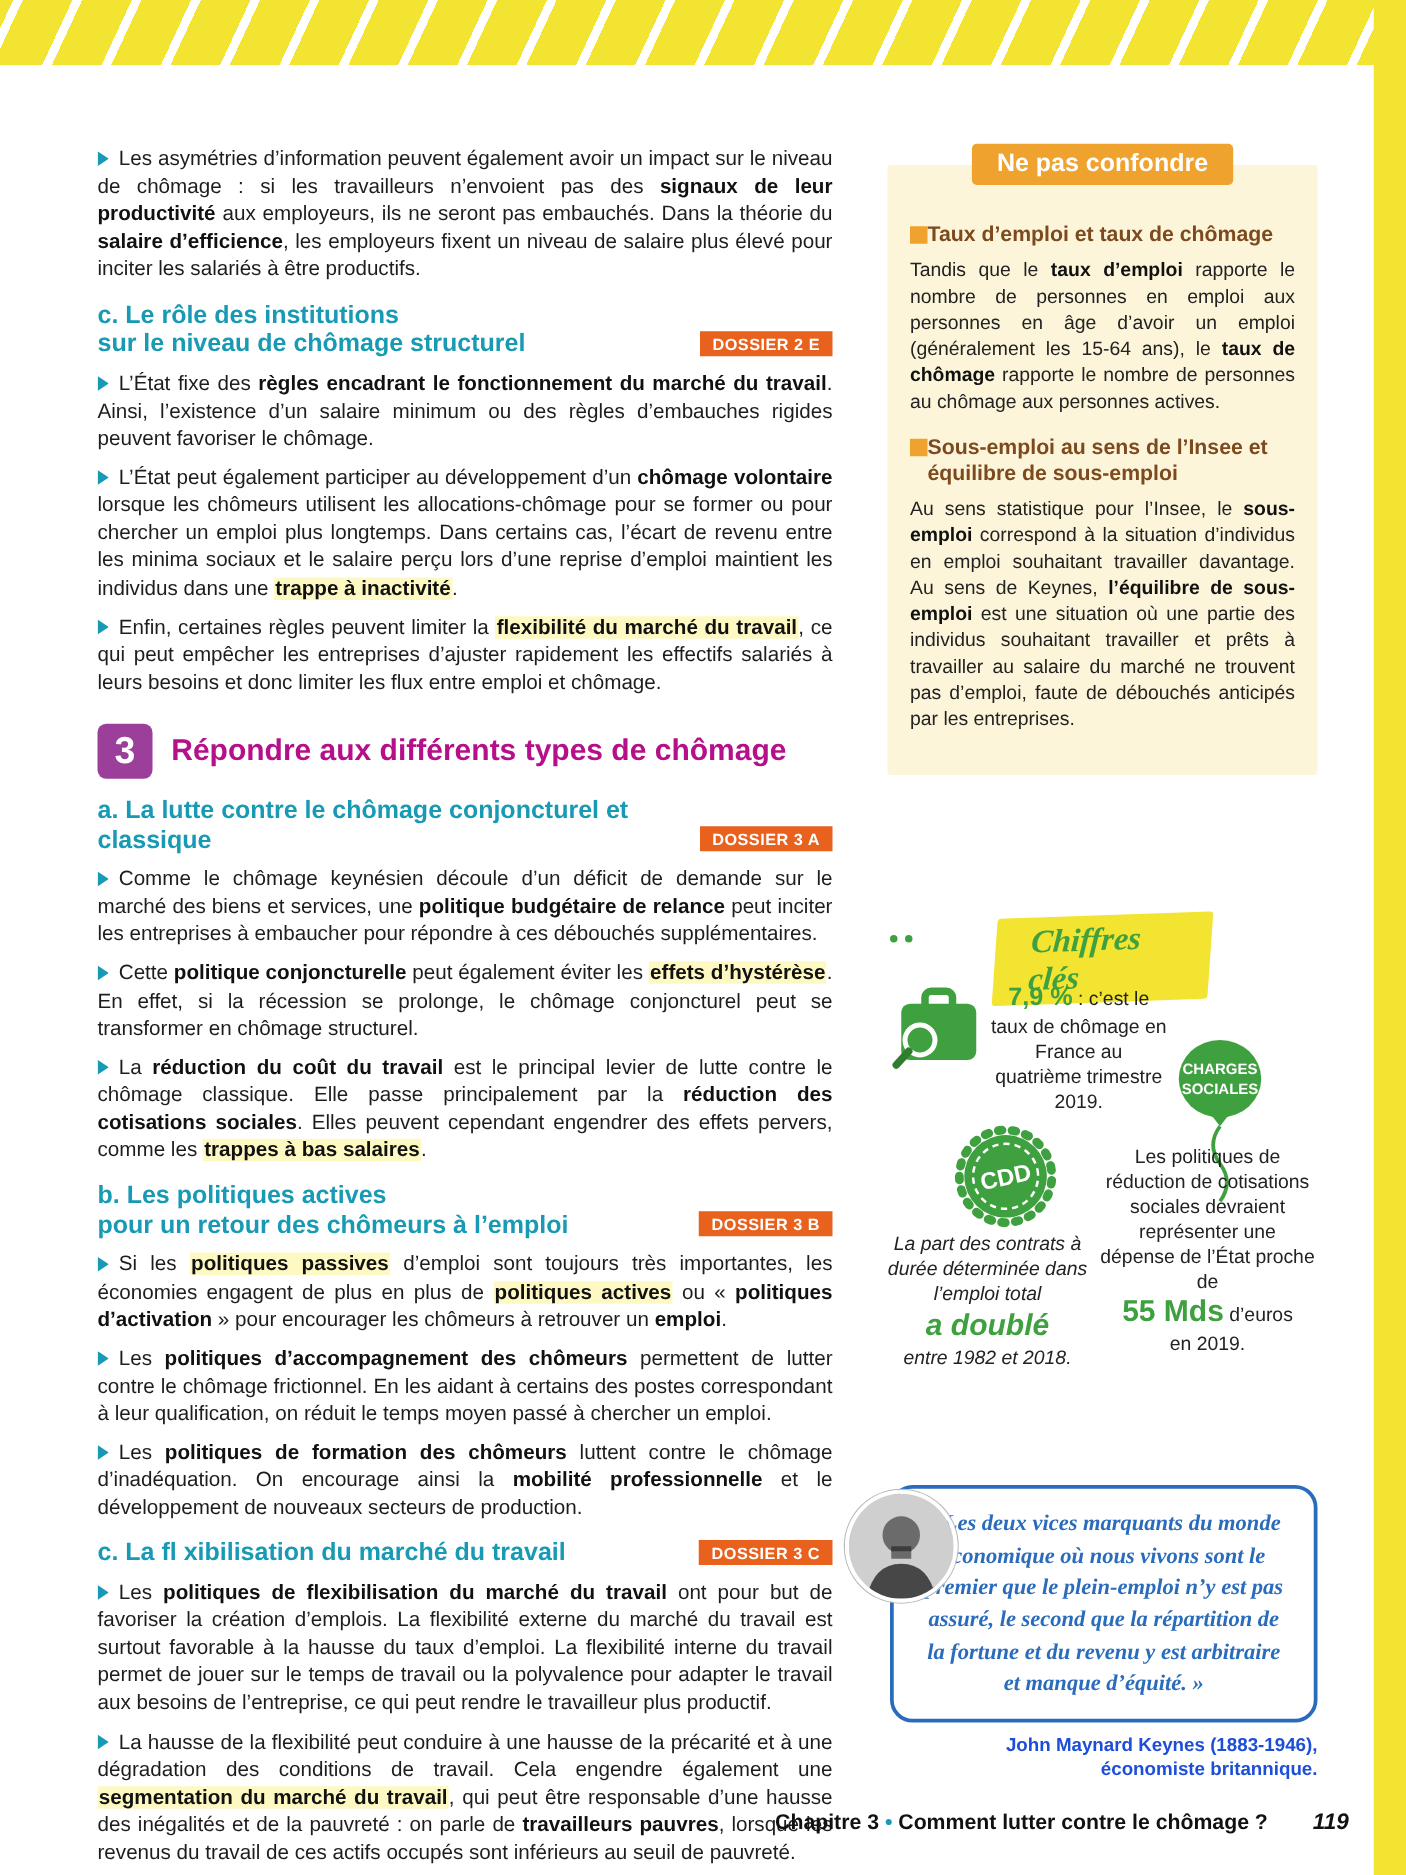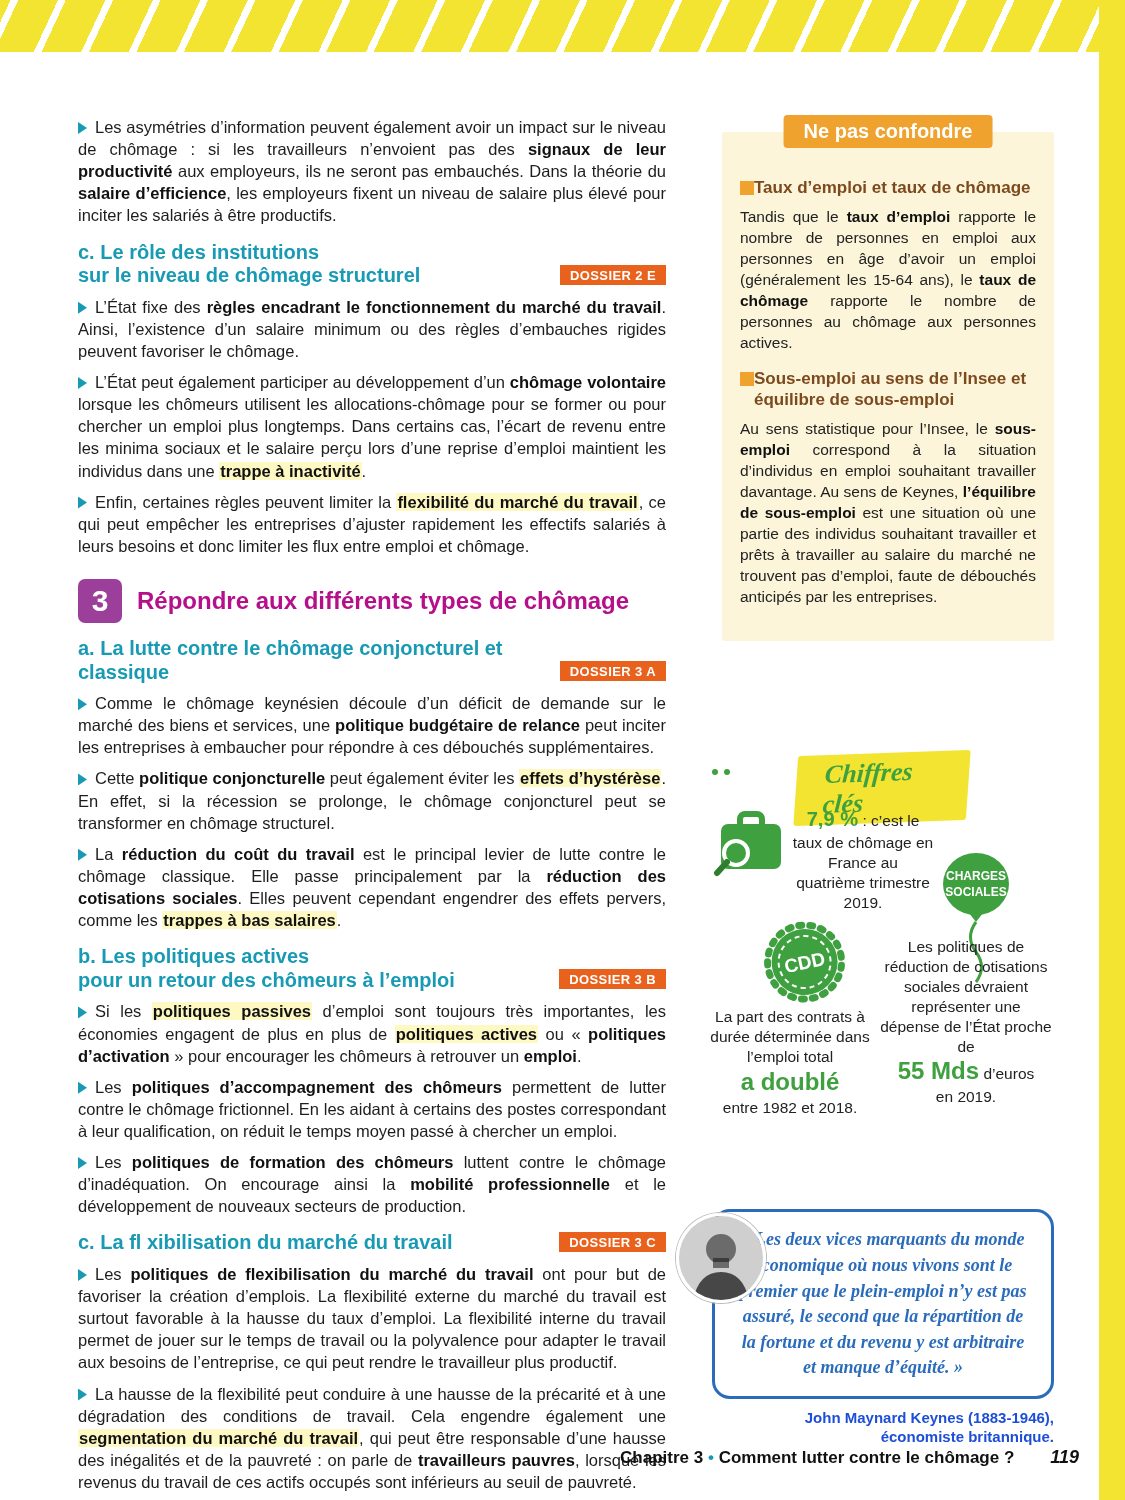--- a/index.html
+++ b/index.html
@@ -26,39 +26,39 @@
   .dossier{background:#e8621d;color:#fff;font-size:13px;font-weight:bold;
            padding:3px 10px 2px;margin-bottom:3px;letter-spacing:.4px;white-space:nowrap;}
 
   .sec3{display:flex;align-items:center;gap:15px;margin:22px 0 12px;}
   .sec-num{width:44px;height:44px;background:#9c3f9b;color:#fff;font-size:30px;font-weight:bold;
            display:flex;align-items:center;justify-content:center;border-radius:7px;}
   .sec-title{color:#b5108a;font-size:24px;font-weight:bold;}
 
   
   .right-col{position:absolute;left:710px;top:116px;width:344px;}
-  .npc-box{position:relative;background:#fcf5d9;padding:34px 18px 18px;margin-top:16px;border-radius:3px;margin-left:12px;}
+  .npc-box{position:relative;background:#fcf5d9;padding:34px 18px 18px;margin-top:16px;border-radius:3px;}
   .npc-header{position:absolute;top:-17px;left:50%;transform:translateX(-50%);
               background:#f0a22e;color:#fff;font-weight:bold;font-size:20px;
               padding:5px 20px;border-radius:4px;white-space:nowrap;}
   .npc-item{margin-bottom:16px;}
   .npc-item-heading{display:flex;gap:0;color:#7c4a1e;font-weight:bold;font-size:17px;
                     line-height:1.22;margin:12px 0 7px;}
   .npc-square{flex:0 0 auto;width:14px;height:14px;background:#f0a22e;margin-top:3px;}
   .npc-text{font-size:15.5px;line-height:1.36;color:#222;text-align:justify;}
 
   .chiffres{position:relative;height:400px;margin-top:112px;}
   .ribbon{position:absolute;left:50%;top:0;transform:translateX(-50%) skewX(-6deg) rotate(-2deg);
           background:#f2e431;color:#3fa03f;font-family:"Liberation Serif",serif;
           font-style:italic;font-weight:bold;font-size:26px;padding:5px 28px;border-radius:3px;}
   .deco-dots{position:absolute;left:2px;top:16px;display:flex;gap:6px;}
   .deco-dots span{width:6px;height:6px;border-radius:50%;background:#3fa03f;display:block;}
   .stat{font-size:15.5px;line-height:1.28;color:#222;text-align:center;white-space:pre-line;}
   .stat1{position:absolute;left:82px;top:54px;width:142px;}
-  .stat2{position:absolute;left:0;top:254px;width:160px;}
+  .stat2{position:absolute;left:0;top:254px;width:160px;font-style:italic;}
   .stat3{position:absolute;left:170px;top:184px;width:172px;}
   .icon-briefcase{position:absolute;left:2px;top:56px;}
   .icon-balloon{position:absolute;left:224px;top:96px;}
   .icon-cdd{position:absolute;left:52px;top:166px;transform:rotate(-12deg);}
 
   .keynes{position:relative;margin-top:42px;}
   .portrait{position:absolute;left:-34px;top:4px;width:84px;height:84px;border-radius:50%;
             overflow:hidden;z-index:2;border:3px solid #fff;box-shadow:0 0 0 1px #bbb;}
   .bubble{position:relative;border:3px solid #2a6cbb;border-radius:18px;background:#fff;
           padding:15px 20px;margin:56px 0 0 2px;}

